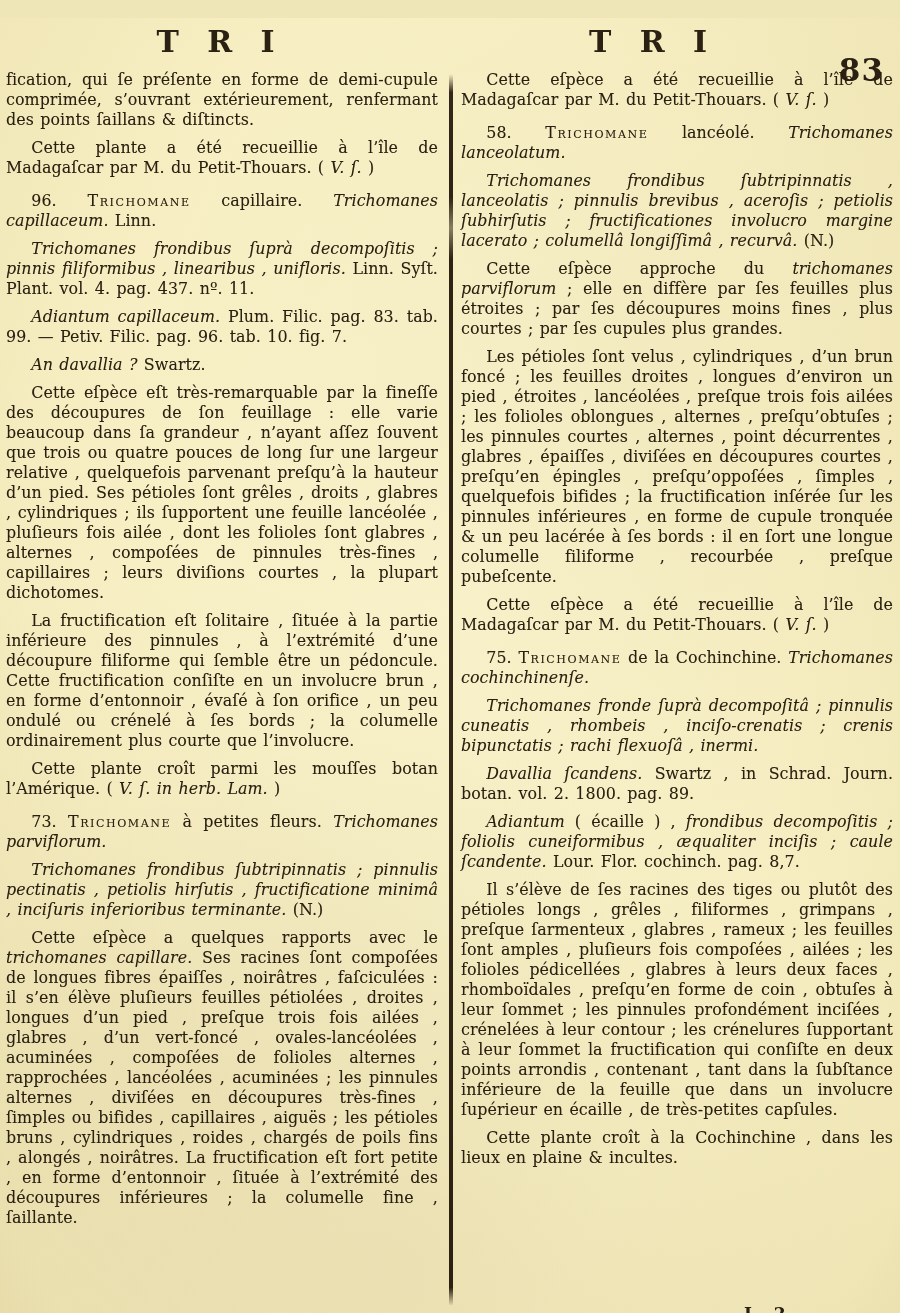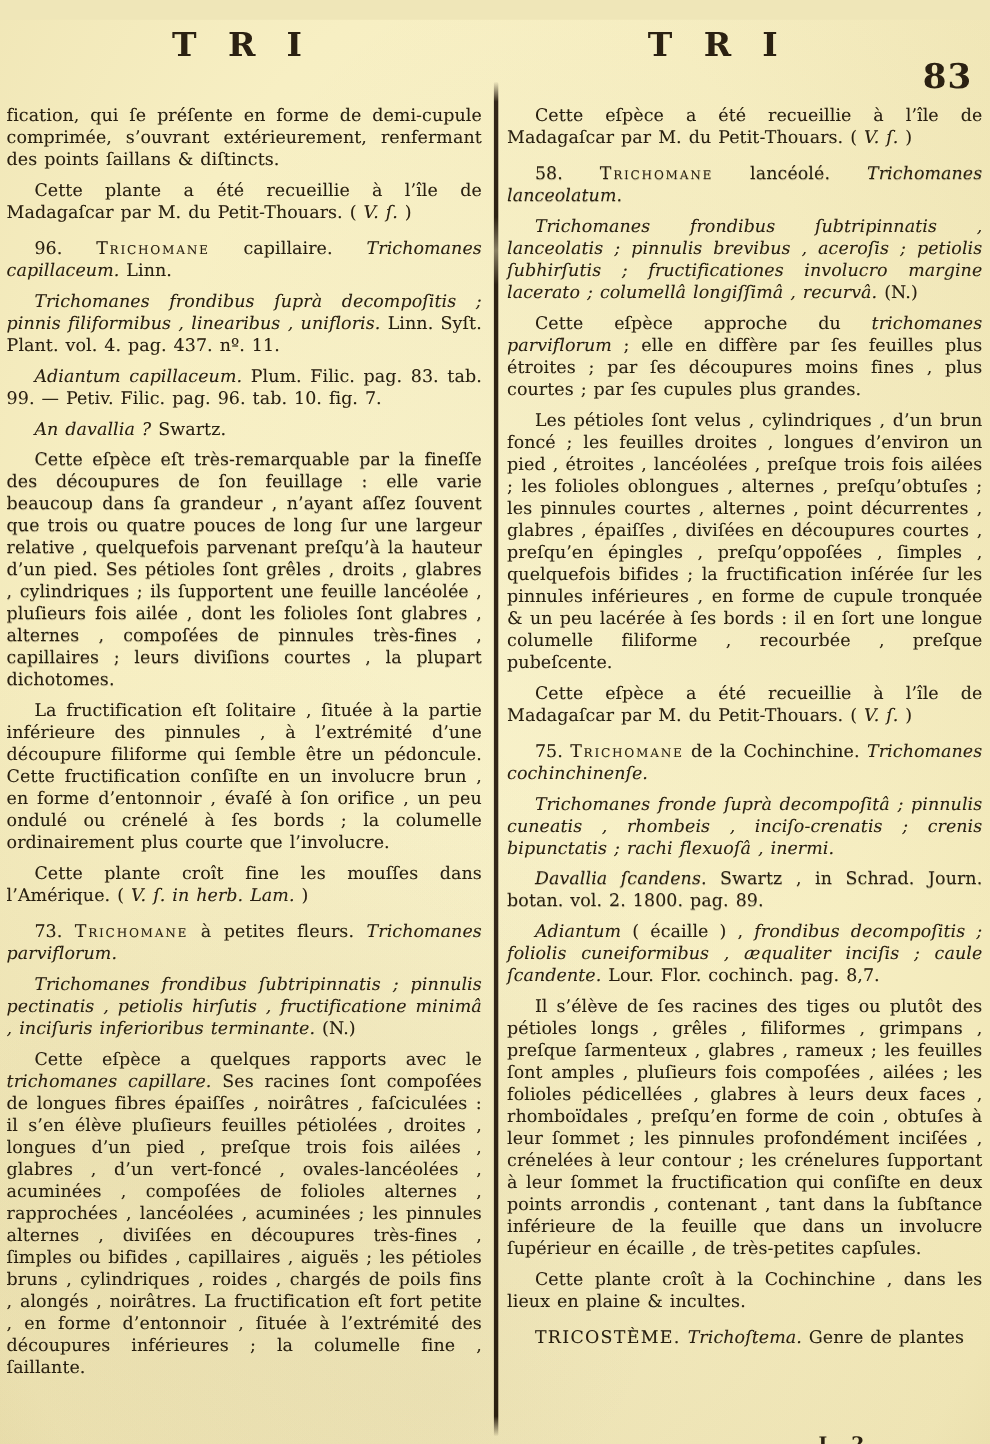--- a/index.html
+++ b/index.html
@@ -38,21 +38,20 @@
       rgba(46,35,18,.55) 12.5%, #2d2213 15%,
       #33271a 60%, #2b2011 98.5%, rgba(46,35,18,0) 100%);
     border-radius:2px;
   }
   
   .col{
     position:absolute;top:52px;width:432px;
     font-size:15.8px;line-height:20px;text-align:justify;
     word-spacing:1.2px;letter-spacing:.1px;
     text-shadow:.2px .2px 0 rgba(40,28,10,.30);
-    margin-top:25px;
   }
   .col.left{left:6px;}
   .col.right{left:461px;}
   .para{margin:0 0 8px 0;text-indent:1.6em;}
   .para.cont{text-indent:0;}
   .para.entry{margin-top:13px;}
   .para:first-child{margin-top:0;}
   .seg-r{font-style:normal;}
   .seg-i{font-style:italic;}
   .seg-sc{font-variant:small-caps;letter-spacing:1.6px;}
@@ -73,34 +72,33 @@
   <div class="divider"></div>
   <div class="col left">
       <p class="para cont"><span class="seg-r">fication, qui ſe préſente en forme de demi-cupule comprimée, s’ouvrant extérieurement, renfermant des points ſaillans &amp; diſtincts.</span></p>
       <p class="para body"><span class="seg-r">Cette plante a été recueillie à l’île de Madagaſcar par M. du Petit-Thouars. ( </span><span class="seg-i">V. ſ.</span><span class="seg-r"> )</span></p>
       <p class="para entry"><span class="seg-r">96. </span><span class="seg-sc">Trichomane</span><span class="seg-r"> capillaire. </span><span class="seg-i">Trichomanes capillaceum.</span><span class="seg-r"> Linn.</span></p>
       <p class="para body"><span class="seg-i">Trichomanes frondibus ſuprà decompoſitis ; pinnis filiformibus , linearibus , unifloris.</span><span class="seg-r"> Linn. Syſt. Plant. vol. 4. pag. 437. nº. 11.</span></p>
       <p class="para body"><span class="seg-i">Adiantum capillaceum.</span><span class="seg-r"> Plum. Filic. pag. 83. tab. 99. — Petiv. Filic. pag. 96. tab. 10. fig. 7.</span></p>
       <p class="para body"><span class="seg-i">An davallia ?</span><span class="seg-r"> Swartz.</span></p>
       <p class="para body"><span class="seg-r">Cette eſpèce eſt très-remarquable par la fineſſe des découpures de ſon feuillage : elle varie beaucoup dans ſa grandeur , n’ayant aſſez ſouvent que trois ou quatre pouces de long ſur une largeur relative , quelquefois parvenant preſqu’à la hauteur d’un pied. Ses pétioles ſont grêles , droits , glabres , cylindriques ; ils ſupportent une feuille lancéolée , pluſieurs fois ailée , dont les folioles ſont glabres , alternes , compoſées de pinnules très-fines , capillaires ; leurs diviſions courtes , la plupart dichotomes.</span></p>
       <p class="para body"><span class="seg-r">La fructification eſt ſolitaire , ſituée à la partie inférieure des pinnules , à l’extrémité d’une découpure filiforme qui ſemble être un pédoncule. Cette fructification conſiſte en un involucre brun , en forme d’entonnoir , évaſé à ſon orifice , un peu ondulé ou crénelé à ſes bords ; la columelle ordinairement plus courte que l’involucre.</span></p>
-      <p class="para body"><span class="seg-r">Cette plante croît fine les mouſſes dans l’Amérique. ( </span><span class="seg-i">V. ſ. in herb. Lam.</span><span class="seg-r"> )</span></p>
+      <p class="para body"><span class="seg-r">Cette plante croît parmi les mouſſes botan l’Amérique. ( </span><span class="seg-i">V. ſ. in herb. Lam.</span><span class="seg-r"> )</span></p>
       <p class="para entry"><span class="seg-r">73. </span><span class="seg-sc">Trichomane</span><span class="seg-r"> à petites fleurs. </span><span class="seg-i">Trichomanes parviflorum.</span></p>
       <p class="para body"><span class="seg-i">Trichomanes frondibus ſubtripinnatis ; pinnulis pectinatis , petiolis hirſutis , fructificatione minimâ , inciſuris inferioribus terminante.</span><span class="seg-r"> (N.)</span></p>
       <p class="para body"><span class="seg-r">Cette eſpèce a quelques rapports avec le </span><span class="seg-i">trichomanes capillare.</span><span class="seg-r"> Ses racines ſont compoſées de longues fibres épaiſſes , noirâtres , faſciculées : il s’en élève pluſieurs feuilles pétiolées , droites , longues d’un pied , preſque trois fois ailées , glabres , d’un vert-foncé , ovales-lancéolées , acuminées , compoſées de folioles alternes , rapprochées , lancéolées , acuminées ; les pinnules alternes , diviſées en découpures très-fines , ſimples ou bifides , capillaires , aiguës ; les pétioles bruns , cylindriques , roides , chargés de poils fins , alongés , noirâtres. La fructification eſt fort petite , en forme d’entonnoir , ſituée à l’extrémité des découpures inférieures ; la columelle fine , ſaillante.</span></p>
     </div>
   <div class="col right">
       <p class="para body"><span class="seg-r">Cette eſpèce a été recueillie à l’île de Madagaſcar par M. du Petit-Thouars. ( </span><span class="seg-i">V. ſ.</span><span class="seg-r"> )</span></p>
       <p class="para entry"><span class="seg-r">58. </span><span class="seg-sc">Trichomane</span><span class="seg-r"> lancéolé. </span><span class="seg-i">Trichomanes lanceolatum.</span></p>
       <p class="para body"><span class="seg-i">Trichomanes frondibus ſubtripinnatis , lanceolatis ; pinnulis brevibus , aceroſis ; petiolis ſubhirſutis ; fructificationes involucro margine lacerato ; columellâ longiſſimâ , recurvâ.</span><span class="seg-r"> (N.)</span></p>
       <p class="para body"><span class="seg-r">Cette eſpèce approche du </span><span class="seg-i">trichomanes parviflorum</span><span class="seg-r"> ; elle en diffère par ſes feuilles plus étroites ; par ſes découpures moins fines , plus courtes ; par ſes cupules plus grandes.</span></p>
       <p class="para body"><span class="seg-r">Les pétioles ſont velus , cylindriques , d’un brun foncé ; les feuilles droites , longues d’environ un pied , étroites , lancéolées , preſque trois fois ailées ; les folioles oblongues , alternes , preſqu’obtuſes ; les pinnules courtes , alternes , point décurrentes , glabres , épaiſſes , diviſées en découpures courtes , preſqu’en épingles , preſqu’oppoſées , ſimples , quelquefois bifides ; la fructification inſérée ſur les pinnules inférieures , en forme de cupule tronquée &amp; un peu lacérée à ſes bords : il en ſort une longue columelle filiforme , recourbée , preſque pubeſcente.</span></p>
       <p class="para body"><span class="seg-r">Cette eſpèce a été recueillie à l’île de Madagaſcar par M. du Petit-Thouars. ( </span><span class="seg-i">V. ſ.</span><span class="seg-r"> )</span></p>
       <p class="para entry"><span class="seg-r">75. </span><span class="seg-sc">Trichomane</span><span class="seg-r"> de la Cochinchine. </span><span class="seg-i">Trichomanes cochinchinenſe.</span></p>
       <p class="para body"><span class="seg-i">Trichomanes fronde ſuprà decompoſitâ ; pinnulis cuneatis , rhombeis , inciſo-crenatis ; crenis bipunctatis ; rachi flexuoſâ , inermi.</span></p>
       <p class="para body"><span class="seg-i">Davallia ſcandens.</span><span class="seg-r"> Swartz , in Schrad. Journ. botan. vol. 2. 1800. pag. 89.</span></p>
       <p class="para body"><span class="seg-i">Adiantum</span><span class="seg-r"> ( écaille ) , </span><span class="seg-i">frondibus decompoſitis ; foliolis cuneiformibus , æqualiter inciſis ; caule ſcandente.</span><span class="seg-r"> Lour. Flor. cochinch. pag. 8,7.</span></p>
       <p class="para body"><span class="seg-r">Il s’élève de ſes racines des tiges ou plutôt des pétioles longs , grêles , filiformes , grimpans , preſque ſarmenteux , glabres , rameux ; les feuilles ſont amples , pluſieurs fois compoſées , ailées ; les folioles pédicellées , glabres à leurs deux faces , rhomboïdales , preſqu’en forme de coin , obtuſes à leur ſommet ; les pinnules profondément inciſées , crénelées à leur contour ; les crénelures ſupportant à leur ſommet la fructification qui conſiſte en deux points arrondis , contenant , tant dans la ſubſtance inférieure de la feuille que dans un involucre ſupérieur en écaille , de très-petites capſules.</span></p>
       <p class="para body"><span class="seg-r">Cette plante croît à la Cochinchine , dans les lieux en plaine &amp; incultes.</span></p>
-      <p class="para entry"><span class="seg-c">TRICOSTÈME.</span><span class="seg-r"> </span><span class="seg-i">Trichoſtema.</span><span class="seg-r"> Genre de plantes</span></p>
     </div>
   <div class="signature">L 2</div>
 </div>
 
 </body></html>

